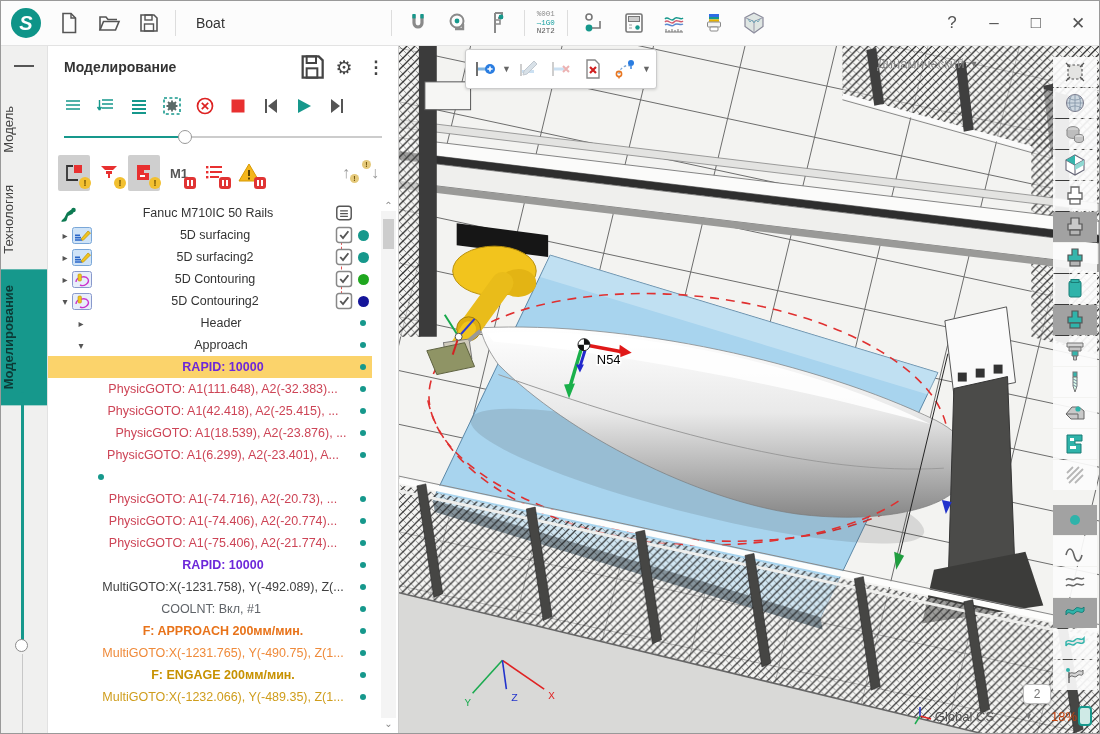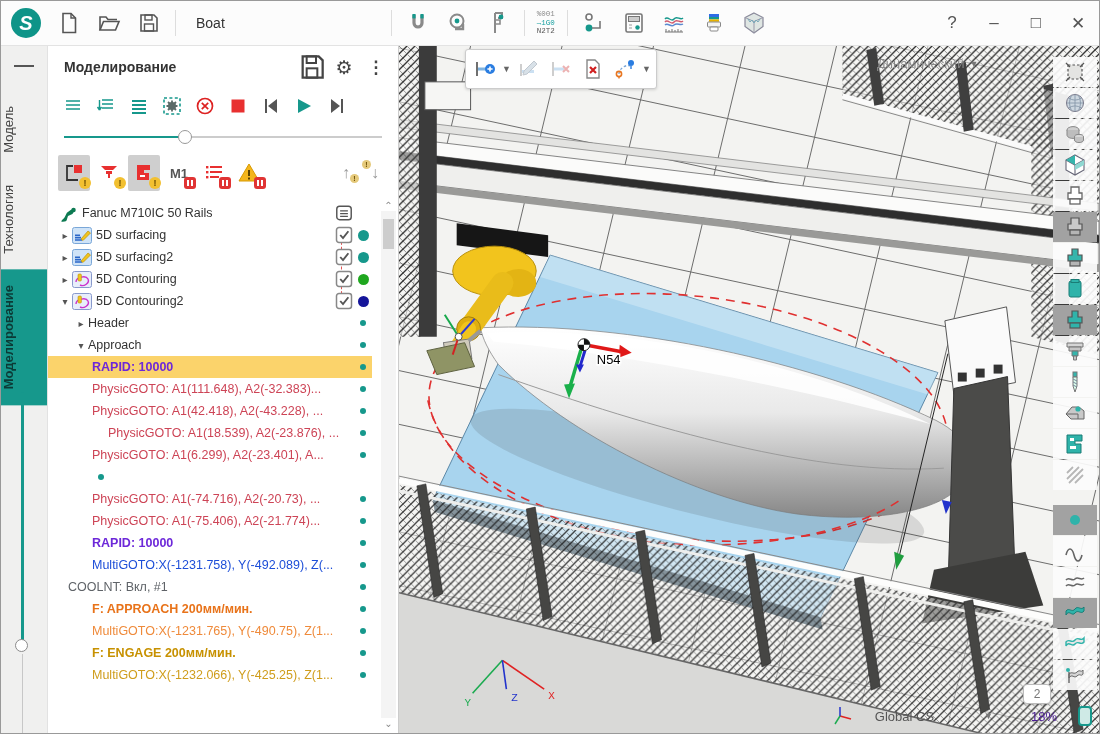--- a/index.html
+++ b/index.html
@@ -49,26 +49,26 @@
   .badge.pause i{display:inline-block;width:2px;height:6px;background:#fff;margin:0 1px;}
   .fspacer{flex:1}
   .navbtn{position:relative;width:26px;height:30px;display:flex;align-items:center;justify-content:center;color:#9a9a9a;font-size:16px;cursor:pointer;}
   .navbtn .dot{position:absolute;width:9px;height:9px;border-radius:50%;background:#e5c97a;color:#6b4d00;font-size:7px;font-weight:bold;display:flex;align-items:center;justify-content:center;}
   
   .tree{flex:1;position:relative;overflow:hidden;padding:6px 26px 0 0;}
   .trow{height:22px;display:flex;align-items:center;font-size:12.5px;color:#333;padding-left:10px;position:relative;}
   .trow.hl{background:#fbd36b;}
   .trow .exp{width:14px;color:#555;font-size:10px;flex:0 0 14px;text-align:center;cursor:pointer;}
   .trow .opicon{width:20px;height:17px;flex:0 0 20px;margin-right:4px;}
-  .trow .lbl{flex:1;white-space:nowrap;overflow:hidden;}
+  .trow .lbl{flex:1;white-space:nowrap;overflow:hidden;text-align:center;}
   .trow .chk{width:20px;flex:0 0 20px;display:flex;justify-content:center;cursor:pointer;}
   .trow .dotc{width:18px;flex:0 0 18px;display:flex;justify-content:center;align-items:center;}
   .bigdot{width:11px;height:11px;border-radius:50%;}
   .smalldot{width:6px;height:6px;border-radius:50%;background:#16988c;}
-  .c-physic{color:#cd4456}.c-rapid{color:#6d28d9;font-weight:bold}.c-multired{color:#1d4ed8}
+  .c-physic{color:#cd4456}.c-rapid{color:#6d28d9;font-weight:bold}.c-multired{color:#404040}
   .c-plain{color:#5f6368}.c-forange{color:#e8731a;font-weight:bold}.c-multiorange{color:#ef8a3a}
   .c-fgold{color:#c79100;font-weight:bold}.c-multigold{color:#cf9d1c}.c-fwork{color:#0e7a8c;font-weight:bold}
   .connector{position:absolute;left:293px;top:36px;height:72px;border-left:1px dashed #e05555;}
   .scrollbar{position:absolute;right:2px;top:4px;bottom:4px;width:15px;display:flex;flex-direction:column;align-items:center;color:#888;font-size:10px;}
   .scrollbar .tr{flex:1;width:100%;position:relative;background:#f4f4f4;}
   .scrollbar .th{position:absolute;top:8px;left:2px;width:11px;height:30px;background:#cdcdcd;}
   
   .viewport{flex:1;position:relative;background:#e7e7e5;border-left:1px solid #ccc;overflow:hidden;}
   .scene{position:absolute;inset:0;width:100%;height:100%;}
   .vtoolbar{position:absolute;left:66px;top:3px;height:38px;background:#fff;border:1px solid #ccc;border-radius:3px;box-shadow:0 1px 3px rgba(0,0,0,.15);display:flex;align-items:center;padding:0 4px;gap:2px;}
@@ -78,24 +78,24 @@
   .vcaret{color:#666;font-size:9px;width:10px;cursor:pointer;}
   .modedd{position:absolute;left:478px;top:10px;color:#8a8a8a;font-size:13px;cursor:pointer;display:flex;align-items:center;gap:5px;}
   .modedd .car{font-size:9px;color:#777;}
   .rightbar{position:absolute;right:2px;top:11px;width:44px;display:flex;flex-direction:column;gap:1px;}
   .rbtn{height:30px;background:rgba(252,252,252,.92);display:flex;align-items:center;justify-content:center;cursor:pointer;}
   .rbtn svg{width:24px;height:24px;}
   .rbtn.active{background:#a2a2a2;}
   .rbtn.disabled svg{opacity:.45;}
   .rgap{height:13px;}
   .badge2{position:absolute;left:624px;top:638px;min-width:20px;height:18px;background:#fff;border:1px solid #bbb;border-radius:4px;box-shadow:0 1px 2px rgba(0,0,0,.2);color:#777;font-size:12px;display:flex;align-items:center;justify-content:center;padding:0 3px;}
-  .statusbar{position:absolute;right:6px;bottom:5px;display:flex;align-items:center;gap:20px;font-size:13px;color:#555;}
+  .statusbar{position:absolute;right:6px;bottom:5px;display:flex;align-items:center;gap:0;font-size:13px;color:#555;}
   .statusbar .cs{cursor:pointer;}
   .statusbar .car{font-size:9px;color:#777;margin:0 18px 0 30px;cursor:pointer;}
-  .statusbar .zoom{color:#4c1d95;}
+  .statusbar .zoom{color:#c2410c;}
 </style>
 </head>
 <body>
 
 <div class="window">
 
   <div class="titlebar">
     <div class="logo">S</div>
     <div id="tb-left" style="display:flex">
         <div class="tbtn">
@@ -456,21 +456,21 @@
               <span class="smalldot"></span>
             </span>
           </div>
           <div class="trow" style="padding-left: 44px;">
             <span class="lbl c-physic">PhysicGOTO: A1(111.648), A2(-32.383)...</span>
             <span class="dotc">
               <span class="smalldot"></span>
             </span>
           </div>
           <div class="trow" style="padding-left: 44px;">
-            <span class="lbl c-physic">PhysicGOTO: A1(42.418), A2(-43.228), ...</span>
+            <span class="lbl c-physic">PhysicGOTO: A1(42.418), A2(-25.415), ...</span>
             <span class="dotc">
               <span class="smalldot"></span>
             </span>
           </div>
           <div class="trow" style="padding-left: 60px;">
             <span class="lbl c-physic">PhysicGOTO: A1(18.539), A2(-23.876), ...</span>
             <span class="dotc">
               <span class="smalldot"></span>
             </span>
           </div>
@@ -485,20 +485,26 @@
               <span class="smalldot"></span>
             </span>
           </div>
           <div class="trow" style="padding-left: 44px;">
             <span class="lbl c-physic">PhysicGOTO: A1(-74.716), A2(-20.73), ...</span>
             <span class="dotc">
               <span class="smalldot"></span>
             </span>
           </div>
           <div class="trow" style="padding-left: 44px;">
+            <span class="lbl c-physic">PhysicGOTO: A1(-74.406), A2(-20.774)...</span>
+            <span class="dotc">
+              <span class="smalldot"></span>
+            </span>
+          </div>
+          <div class="trow" style="padding-left: 44px;">
             <span class="lbl c-physic">PhysicGOTO: A1(-75.406), A2(-21.774)...</span>
             <span class="dotc">
               <span class="smalldot"></span>
             </span>
           </div>
           <div class="trow" style="padding-left: 44px;">
             <span class="lbl c-rapid">RAPID: 10000</span>
             <span class="dotc">
               <span class="smalldot"></span>
             </span>
@@ -527,21 +533,21 @@
               <span class="smalldot"></span>
             </span>
           </div>
           <div class="trow" style="padding-left: 44px;">
             <span class="lbl c-fgold">F: ENGAGE 200мм/мин.</span>
             <span class="dotc">
               <span class="smalldot"></span>
             </span>
           </div>
           <div class="trow" style="padding-left: 44px;">
-            <span class="lbl c-multigold">MultiGOTO:X(-1232.066), Y(-425.25), Z(1...</span>
+            <span class="lbl c-multigold">MultiGOTO:X(-1232.066), Y(-489.35), Z(1...</span>
             <span class="dotc">
               <span class="smalldot"></span>
             </span>
           </div>
           <div class="scrollbar">
           <span>⌃</span>
           <div class="tr">
               <div class="th"></div>
             </div>
           <span>⌄</span>

